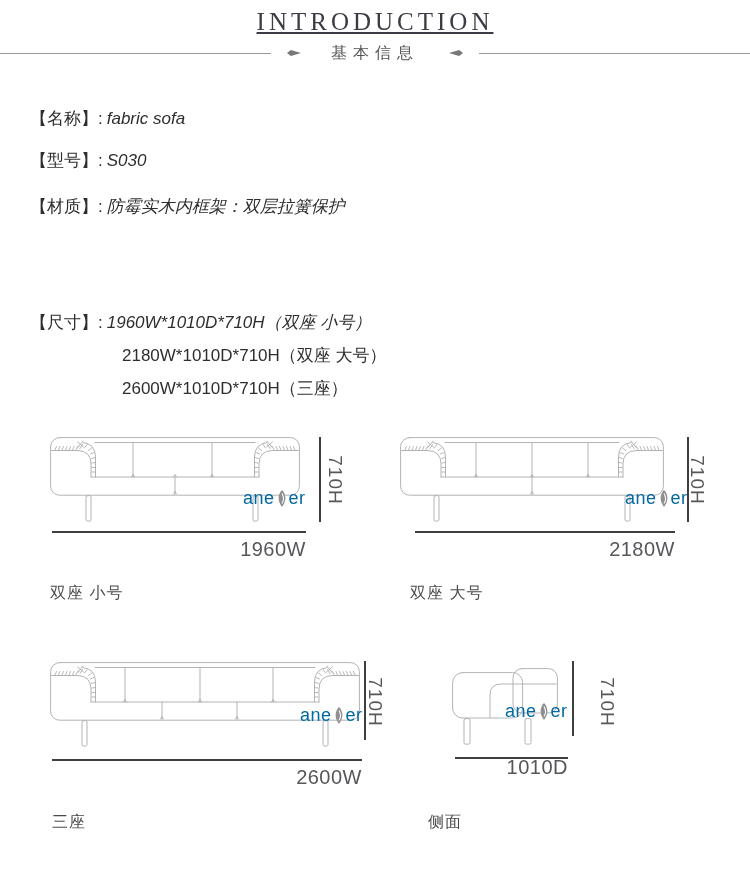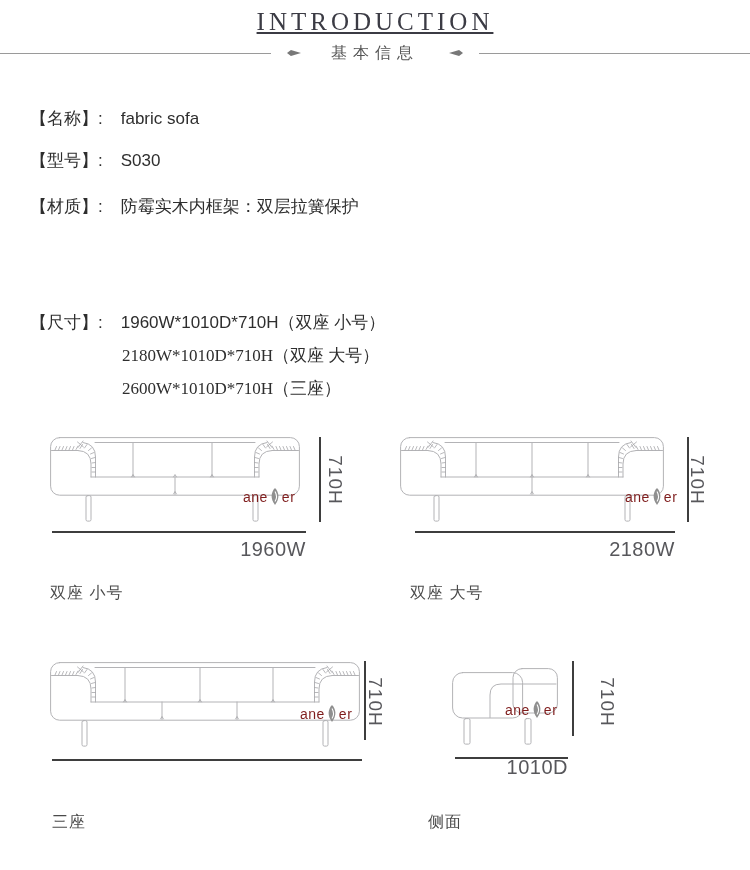--- a/index.html
+++ b/index.html
@@ -13,37 +13,37 @@
   .divider { position:absolute; top:45px; left:0; width:100%; height:16px;
              display:flex; align-items:center;gap:16px; }
   .divider .line { flex:1; height:1px; background:#9a9a9a; }
   .diamond { width:14px; height:7px; background:#787878; flex:0 0 auto; }
   .diamond.pt-right { clip-path:polygon(0 50%,28% 8%,100% 50%,28% 92%); }
   .diamond.pt-left  { clip-path:polygon(100% 50%,72% 8%,0 50%,72% 92%); }
   .subtitle { margin:0 14px; font-size:16px; letter-spacing:6px; color:#555; white-space:nowrap; }
 
   
   .spec-line { position:absolute; left:30px; font-size:17px; color:#2e2e2e; white-space:nowrap; }
-  .spec-line .val { margin-left:18px; }
+  .spec-line .val { margin-left:4px;font-style:italic; }
   .spec-para { position:absolute; left:30px; width:648px; font-size:17px; color:#2e2e2e;
                line-height:36px; white-space:normal; }
-  .indent { left:122px;font-family:Liberation Serif, serif; }
+  .indent { left:122px; }
 
   
   svg.drawing { position:absolute; overflow:visible; }
   .ln { fill:none; stroke:#b3b3b6; stroke-width:1; stroke-linecap:round; stroke-linejoin:round; }
   .hatch { fill:none; stroke:#a6a6aa; stroke-width:0.8; stroke-linecap:round; }
   .vline { position:absolute; width:1.5px; background:#3e3e3e; }
   .hline { position:absolute; height:1.5px; background:#3e3e3e; }
   .hdim { position:absolute; text-align:right; font-size:20px; color:#57575b; letter-spacing:0.5px; }
   .vdim { position:absolute; height:20px; transform:rotate(90deg); transform-origin:0 0;
           text-align:center; font-size:19px; color:#57575b; letter-spacing:1px; }
   .caption { position:absolute; font-size:16px; color:#4a4a4a; letter-spacing:1px; white-space:nowrap; }
   .watermark { position:absolute; display:flex; align-items:center;
-               font-size:14px; color:#7f1d1d; letter-spacing:0.5px; }
+               font-size:18px; color:#0369a1; letter-spacing:0.5px; }
   .watermark svg { margin:0 1px; display:block; }
 </style>
 </head>
 <body>
 
 <div class="page">
 
   <h1 class="title">INTRODUCTION</h1>
   <div class="divider">
     <span class="line"></span>
@@ -155,20 +155,21 @@
     <path class="ln" d="M75 5.5 V40 M150 5.5 V40 M223 5.5 V40"></path>
     <path class="ln" d="M41 40 H269"></path>
     <path class="ln" d="M112 40 V57.5 M187 40 V57.5"></path>
     <path class="hatch" d="M73.5 40 l1.5 -2.5 l1.5 2.5 M148.5 40 l1.5 -2.5 l1.5 2.5 M221.5 40 l1.5 -2.5 l1.5 2.5 M110.5 57 l1.5 -2.5 l1.5 2.5 M185.5 57 l1.5 -2.5 l1.5 2.5"></path>
     <rect class="ln" x="32" y="58.6" width="5" height="25.5" rx="1.5"></rect>
     <rect class="ln" x="273" y="58.6" width="5" height="25.5" rx="1.5"></rect>
   </svg>
   <div class="vline" style="left:364px;top:661px;height:79px"></div>
   <div class="vdim" style="left:386px;top:663px;width:78px">710H</div>
   <div class="hline" style="left:52px;top:759px;width:310px"></div>
+  <div class="hdim" style="left:52px;top:766px;width:310px">2600W</div>
   <div class="caption" style="left:52px;top:812px">三座</div>
   <div class="watermark" style="left:300px;top:705px">
     <span>ane</span>
     <svg width="12" height="17" viewBox="0 0 12 17">
       <path d="M6 0 C10 4 11 10.5 6 17 C1 10.5 2 4 6 0 Z" fill="#8f8f8f"></path>
       <path d="M6 3.5 C8 7 8 10.5 6 13.5" stroke="#ffffff" stroke-width="1.1" fill="none"></path>
     </svg>
     <span>er</span>
   </div>
 

